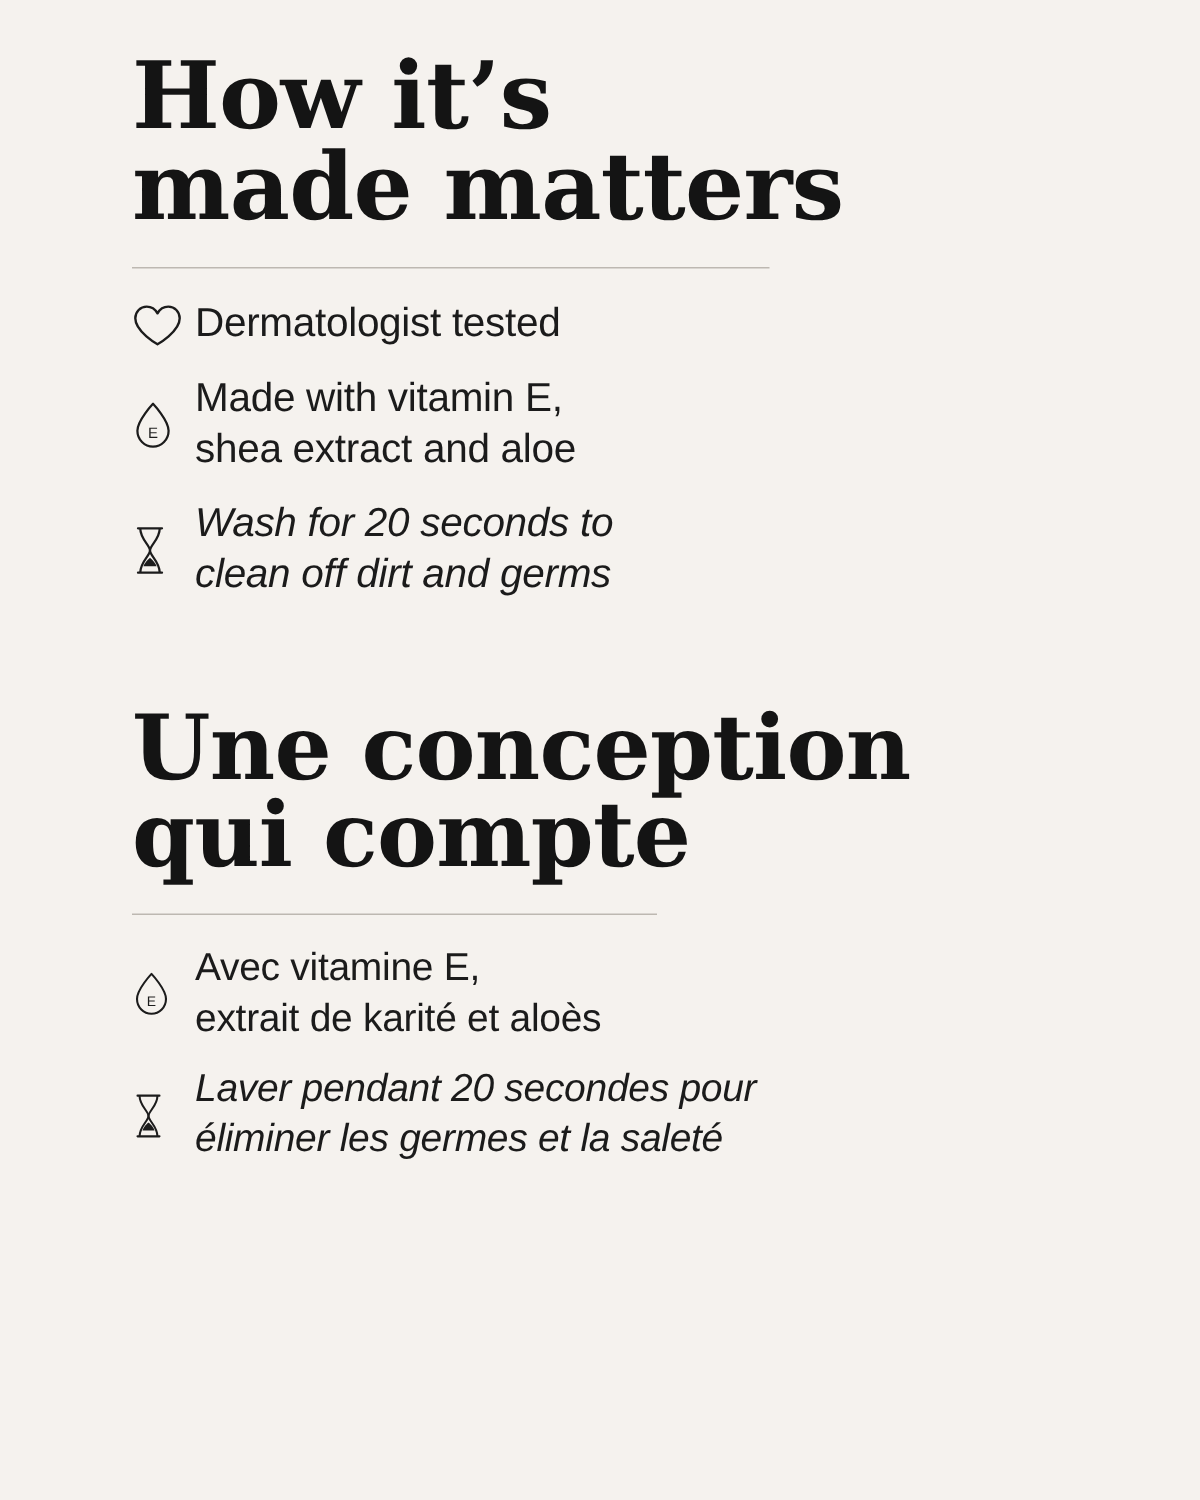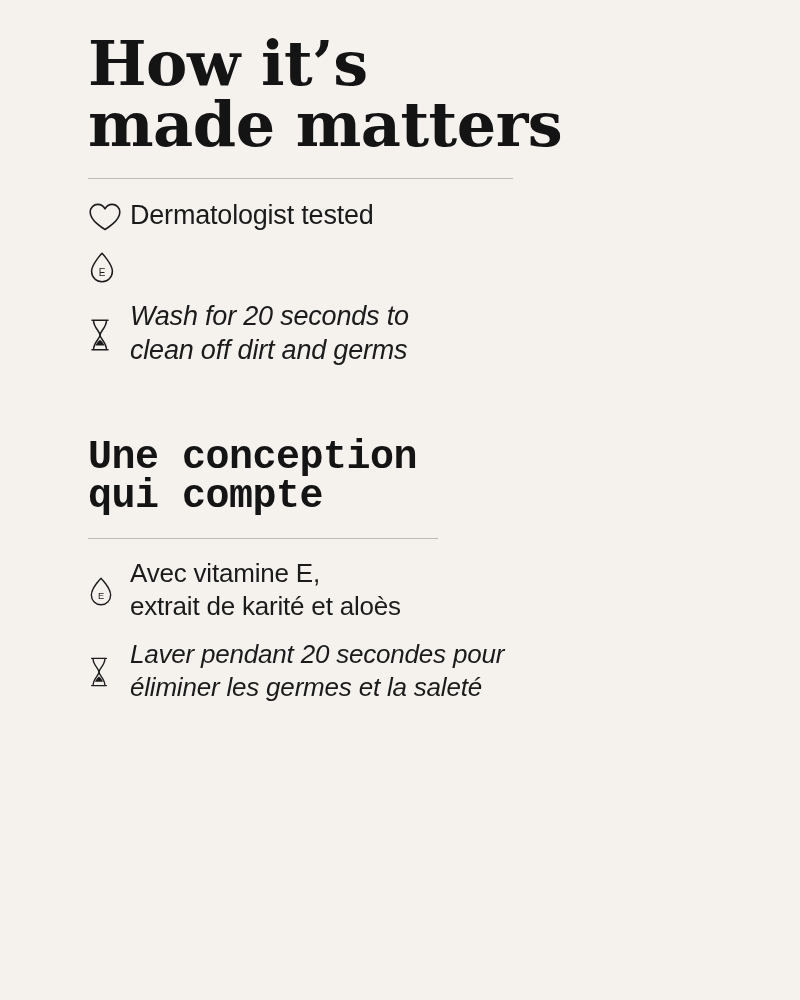--- a/index.html
+++ b/index.html
@@ -31,22 +31,21 @@
     font-family: "DejaVu Serif", "Liberation Serif", serif;
     font-weight: bold;
     font-size: 62px;
     line-height: 0.98;
     letter-spacing: -0.5px;
     color: #141414;
     margin: 0;
     white-space: pre-line;
   }
   .heading-fr {
-    font-size: 40px;
-    font-family: Liberation Mono, monospace;
+    font-size: 60px;
   }
   .rule {
     border: none;
     border-top: 1px solid #bdb8b1;
     margin: 22px 0 0 0;
   }
   .rule-en { width: 425px; }
   .rule-fr { width: 350px; }
 
   .features {
@@ -105,20 +104,22 @@
         <span class="feature-text">Dermatologist tested</span>
       </li>
 
       <li class="feature">
         <span class="icon">
           <svg width="28" height="34" viewBox="0 0 28 34" fill="none" xmlns="http://www.w3.org/2000/svg">
             <path d="M14 2.2C14 2.2 3.6 13.2 3.6 20.2C3.6 26.1 8.3 30.8 14 30.8C19.7 30.8 24.4 26.1 24.4 20.2C24.4 13.2 14 2.2 14 2.2Z" stroke="#1c1c1c" stroke-width="1.5" stroke-linejoin="round"></path>
             <text x="14" y="25" text-anchor="middle" font-family="'Liberation Sans', sans-serif" font-size="10" fill="#1c1c1c">E</text>
           </svg>
         </span>
+        <span class="feature-text">Made with vitamin E,
+shea extract and aloe</span>
       </li>
 
       <li class="feature">
         <span class="icon">
           <svg width="24" height="34" viewBox="0 0 24 34" fill="none" xmlns="http://www.w3.org/2000/svg">
             <path d="M4 2.2H20M4 31.8H20" stroke="#1c1c1c" stroke-width="1.5" stroke-linecap="round"></path>
             <path d="M5.5 2.2C5.5 9.5 12 13.5 12 17C12 20.5 5.5 24.5 5.5 31.8" stroke="#1c1c1c" stroke-width="1.5"></path>
             <path d="M18.5 2.2C18.5 9.5 12 13.5 12 17C12 20.5 18.5 24.5 18.5 31.8" stroke="#1c1c1c" stroke-width="1.5"></path>
             <path d="M7.6 27.5H16.4C15.2 24.2 12 21.8 12 21.8C12 21.8 8.8 24.2 7.6 27.5Z" fill="#1c1c1c"></path>
           </svg>

